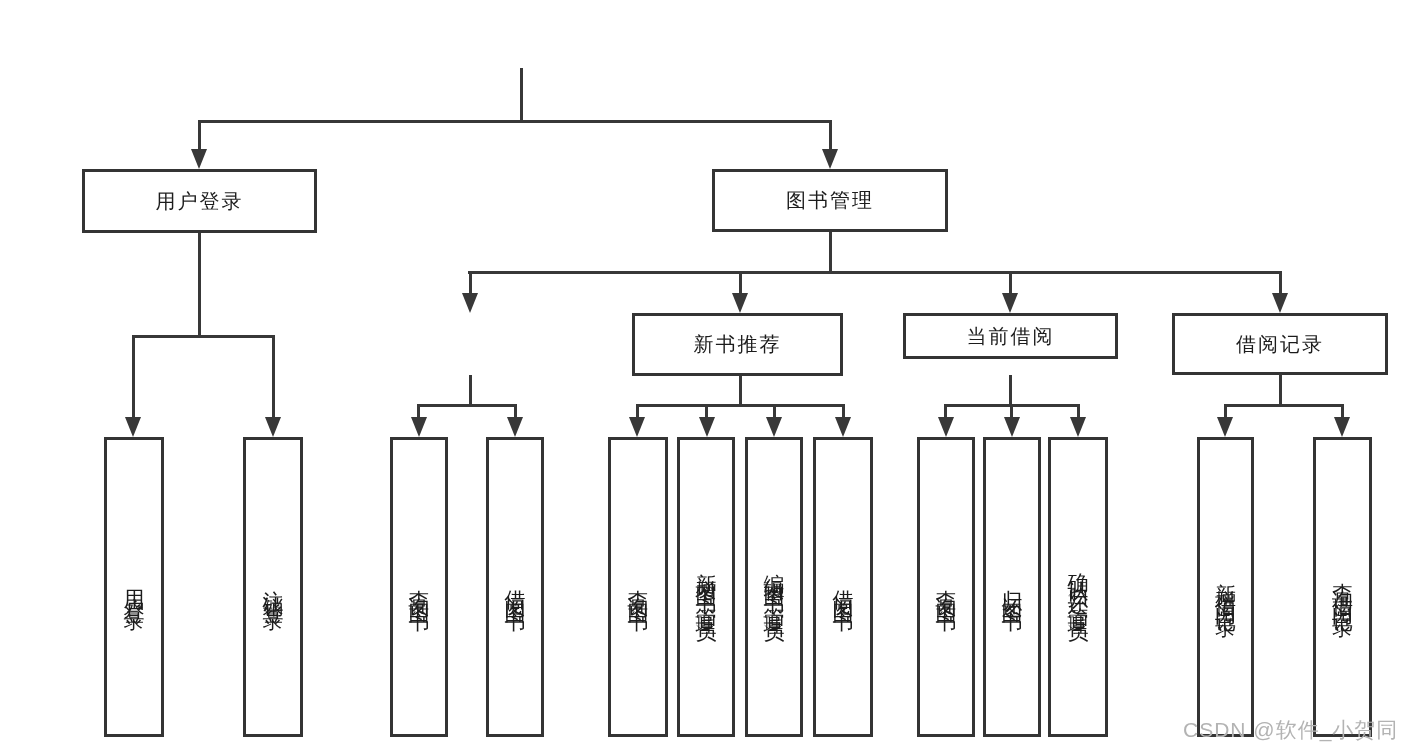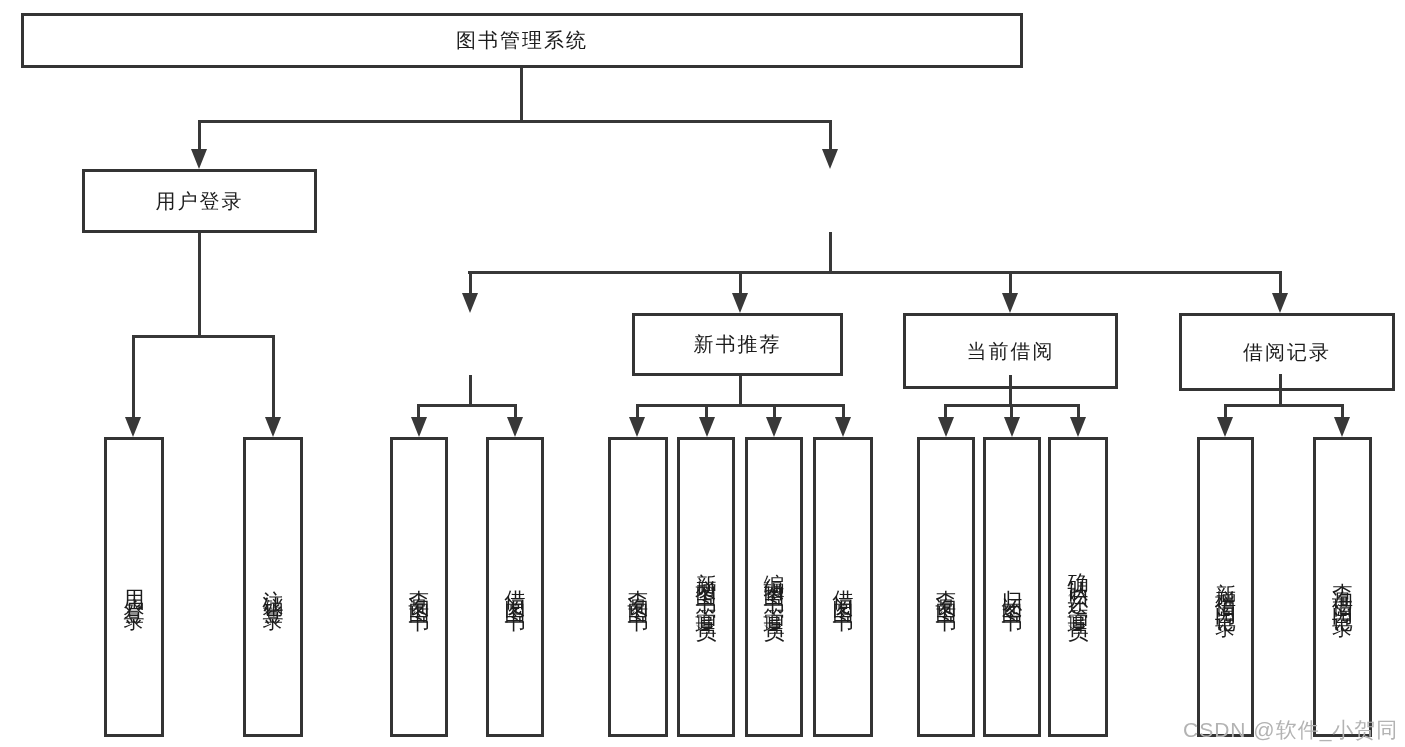--- a/index.html
+++ b/index.html
@@ -49,52 +49,52 @@
     color: #b3b3b3;
     letter-spacing: 1px;
     z-index: 5;
   }
 </style>
 </head>
 <body>
 
 <div class="canvas">
 
-  <div class="box" style="left:21px; top:13px; width:1002px; height:55px;">图书管理系统</div>
 
   <div class="vl" style="left:520px; top:68px; height:55px;"></div>
   <div class="hl" style="left:198px; top:120px; width:634px;"></div>
   <div class="vl" style="left:198px; top:120px; height:31px;"></div>
   <div class="arr" style="left:191px; top:149px;"></div>
   <div class="vl" style="left:829px; top:120px; height:31px;"></div>
   <div class="arr" style="left:822px; top:149px;"></div>
 
   <div class="box" style="left:82px; top:169px; width:235px; height:64px;">用户登录</div>
+  <div class="box" style="left:712px; top:169px; width:236px; height:63px;">图书管理</div>
 
   <div class="vl" style="left:198px; top:233px; height:105px;"></div>
   <div class="hl" style="left:132px; top:335px; width:143px;"></div>
   <div class="vl" style="left:132px; top:335px; height:84px;"></div>
   <div class="arr" style="left:125px; top:417px;"></div>
   <div class="vl" style="left:272px; top:335px; height:84px;"></div>
   <div class="arr" style="left:265px; top:417px;"></div>
 
   <div class="vl" style="left:829px; top:232px; height:42px;"></div>
   <div class="hl" style="left:468px; top:271px; width:814px;"></div>
   <div class="vl" style="left:469px; top:271px; height:25px;"></div>
   <div class="arr" style="left:462px; top:293px;"></div>
   <div class="vl" style="left:739px; top:271px; height:25px;"></div>
   <div class="arr" style="left:732px; top:293px;"></div>
   <div class="vl" style="left:1009px; top:271px; height:25px;"></div>
   <div class="arr" style="left:1002px; top:293px;"></div>
   <div class="vl" style="left:1279px; top:271px; height:25px;"></div>
   <div class="arr" style="left:1272px; top:293px;"></div>
 
   <div class="box" style="left:632px; top:313px; width:211px; height:63px;">新书推荐</div>
-  <div class="box" style="left:903px; top:313px; width:215px; height:76px;">当前借阅</div>
-  <div class="box" style="left:1172px; top:313px; width:216px; height:78px;margin-left:7px;">借阅记录</div>
+  <div class="box" style="left:903px; top:313px; width:215px; height:46px;">当前借阅</div>
+  <div class="box" style="left:1172px; top:313px; width:216px; height:62px;">借阅记录</div>
 
   <div class="vl" style="left:469px; top:375px; height:32px;"></div>
   <div class="hl" style="left:417px; top:404px; width:100px;"></div>
   <div class="vl" style="left:417px; top:404px; height:15px;"></div>
   <div class="arr" style="left:411px; top:417px;"></div>
   <div class="vl" style="left:514px; top:404px; height:15px;"></div>
   <div class="arr" style="left:507px; top:417px;"></div>
 
   <div class="vl" style="left:739px; top:376px; height:31px;"></div>
   <div class="hl" style="left:636px; top:404px; width:209px;"></div>

